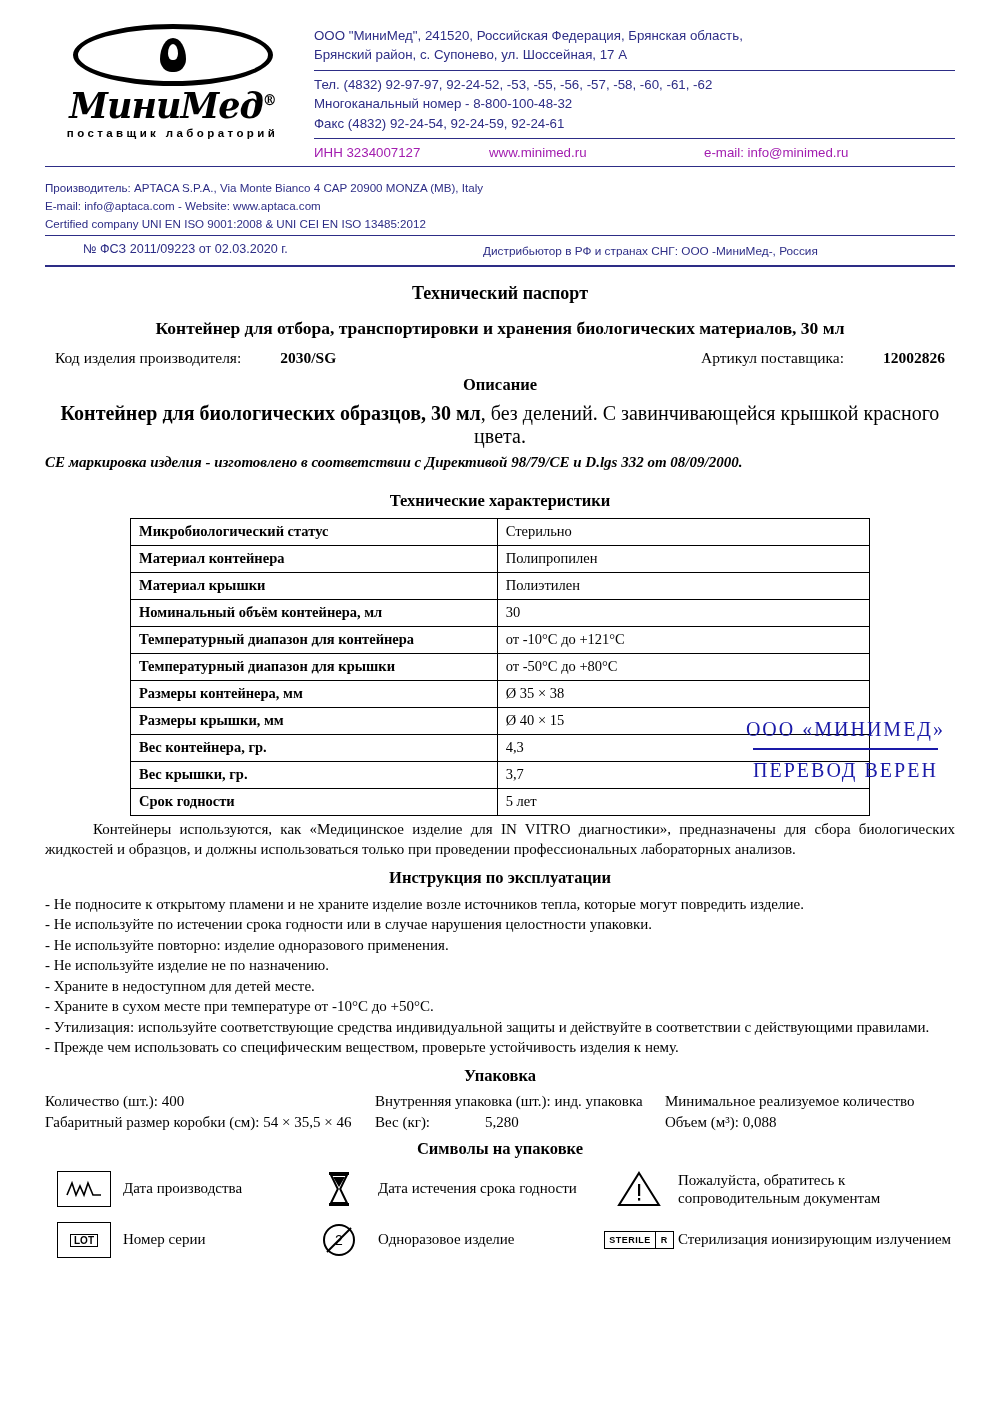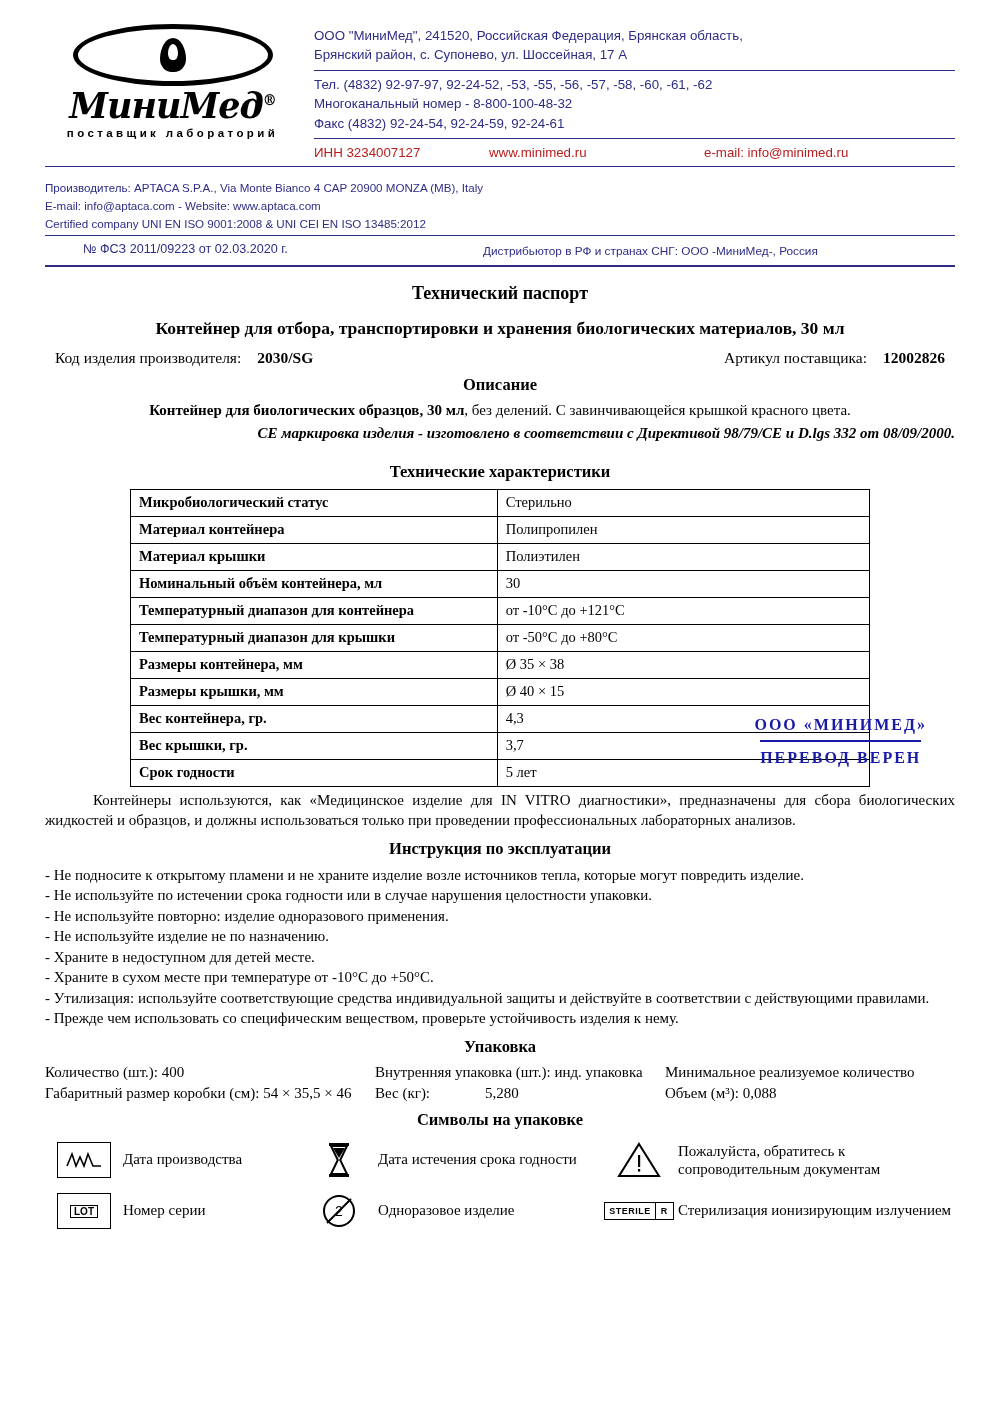--- a/index.html
+++ b/index.html
@@ -104,21 +104,21 @@
     padding-top: 4px;
   }
   .hdr-contacts .line-sep {
     border-top: 1.2px solid #2d2d86;
     margin: 5px 0 4px 0;
   }
   .hdr-inn {
     display: flex;
     font-family: "Liberation Sans", sans-serif;
     font-size: 13.3px;
-    color: #b91c1c;
+    color: #a21caf;
   }
   .hdr-inn span:nth-child(1) { flex: 0 0 175px; }
   .hdr-inn span:nth-child(2) { flex: 0 0 215px; }
 
   .header-mid {
     display: flex;
     align-items: flex-start;
     padding-top: 6px;
     padding-bottom: 2px;
   }
@@ -203,35 +203,35 @@
     margin: 0 0 10px 0;
   }
   .code-row {
     display: flex;
     justify-content: space-between;
     font-size: 15.5px;
     margin: 0 10px 4px 10px;
   }
   .code-row .lbl { }
   .code-row .val { font-weight: bold; }
-  .code-left, .code-right { display: flex; gap: 16px; }
+  .code-left, .code-right { display: flex; gap: 39px; }
   .section-head {
     text-align: center;
     font-size: 16.5px;
     font-weight: bold;
     margin: 8px 0 7px 0;
   }
   .desc-line {
     text-align: center;
-    font-size: 15px;
+    font-size: 20px;
     margin: 0 0 6px 0;
   }
   .desc-line b { font-weight: bold; }
   .desc-ce {
-    text-align: right;
+    text-align: left;
     font-size: 15px;
     font-weight: bold;
     font-style: italic;
     margin: 0 0 20px 0;
   }
 
   table.spec {
     border-collapse: collapse;
     margin: 4px auto 0 auto;
     width: 740px;
@@ -246,26 +246,26 @@
   table.spec td.k {
     width: 365px;
     font-weight: bold;
   }
   table.spec td.v {
     width: 375px;
   }
 
   .stamp {
     position: absolute;
-    right: 73px;
+    right: 55px;
     top: 688px;
     font-family: "Liberation Serif", serif;
     color: #1a1aa8;
-    font-size: 16px;
-    font-weight: bold;
+    font-size: 20px;
+    font-weight: normal;
     letter-spacing: 2px;
     text-align: center;
     line-height: 1.9;
   }
   .stamp .l2 { border-top: 2px solid #1a1aa8; display: inline-block; padding-top: 1px;}
 
   .para {
     font-size: 15px;
     text-align: justify;
     margin: 4px 0 0 0;

